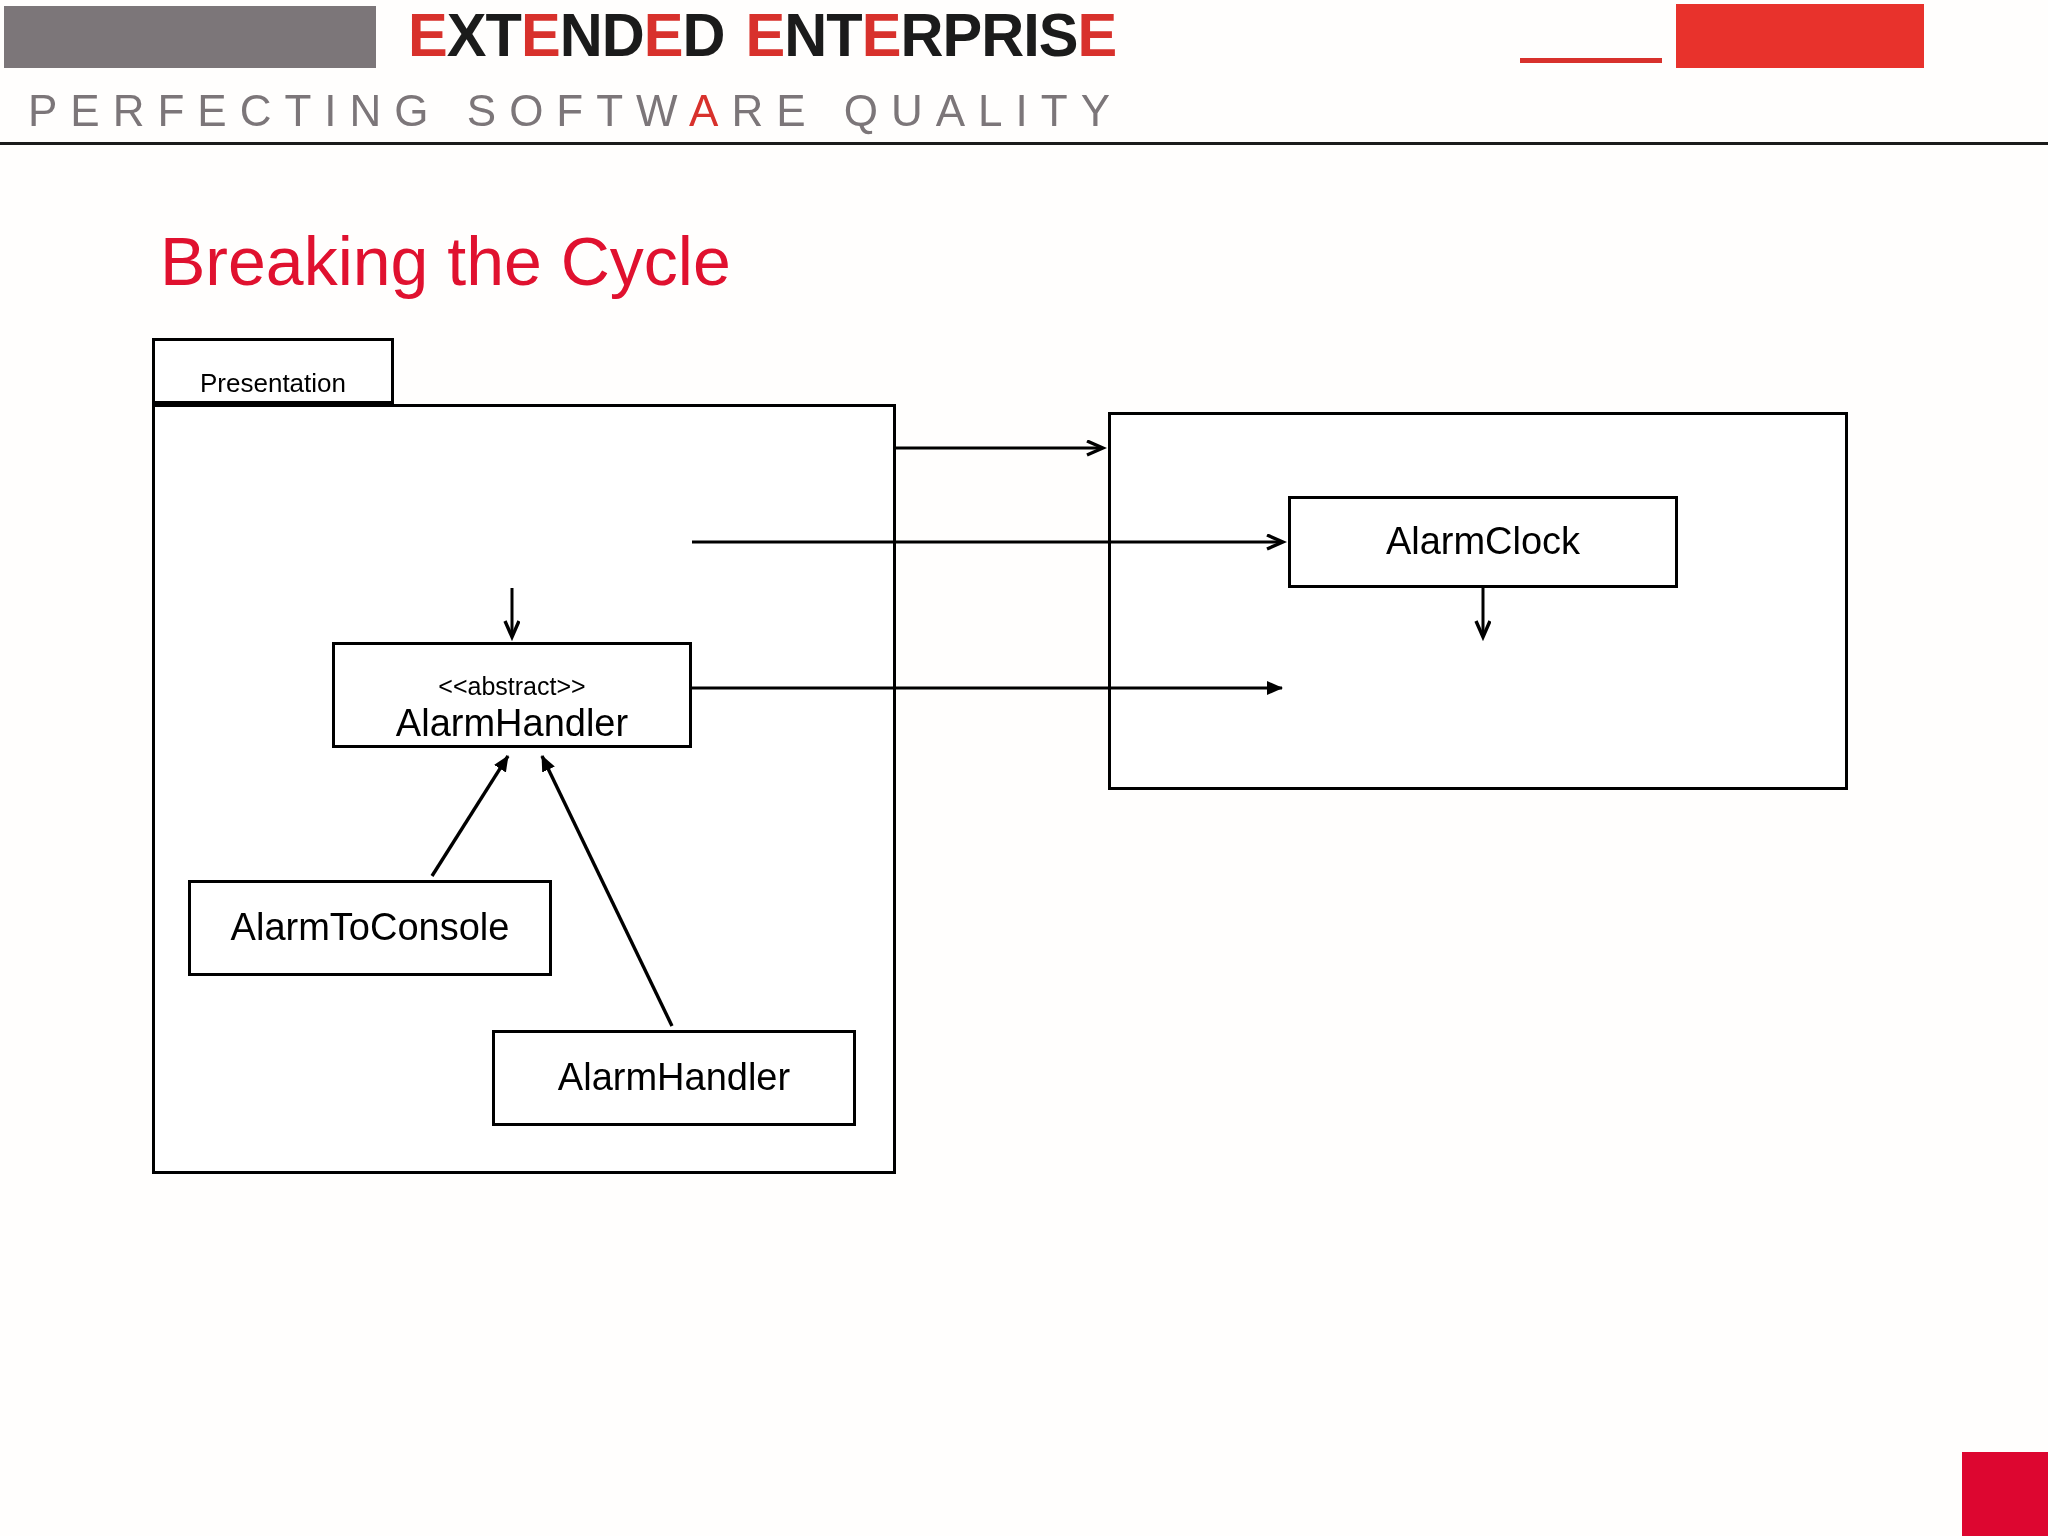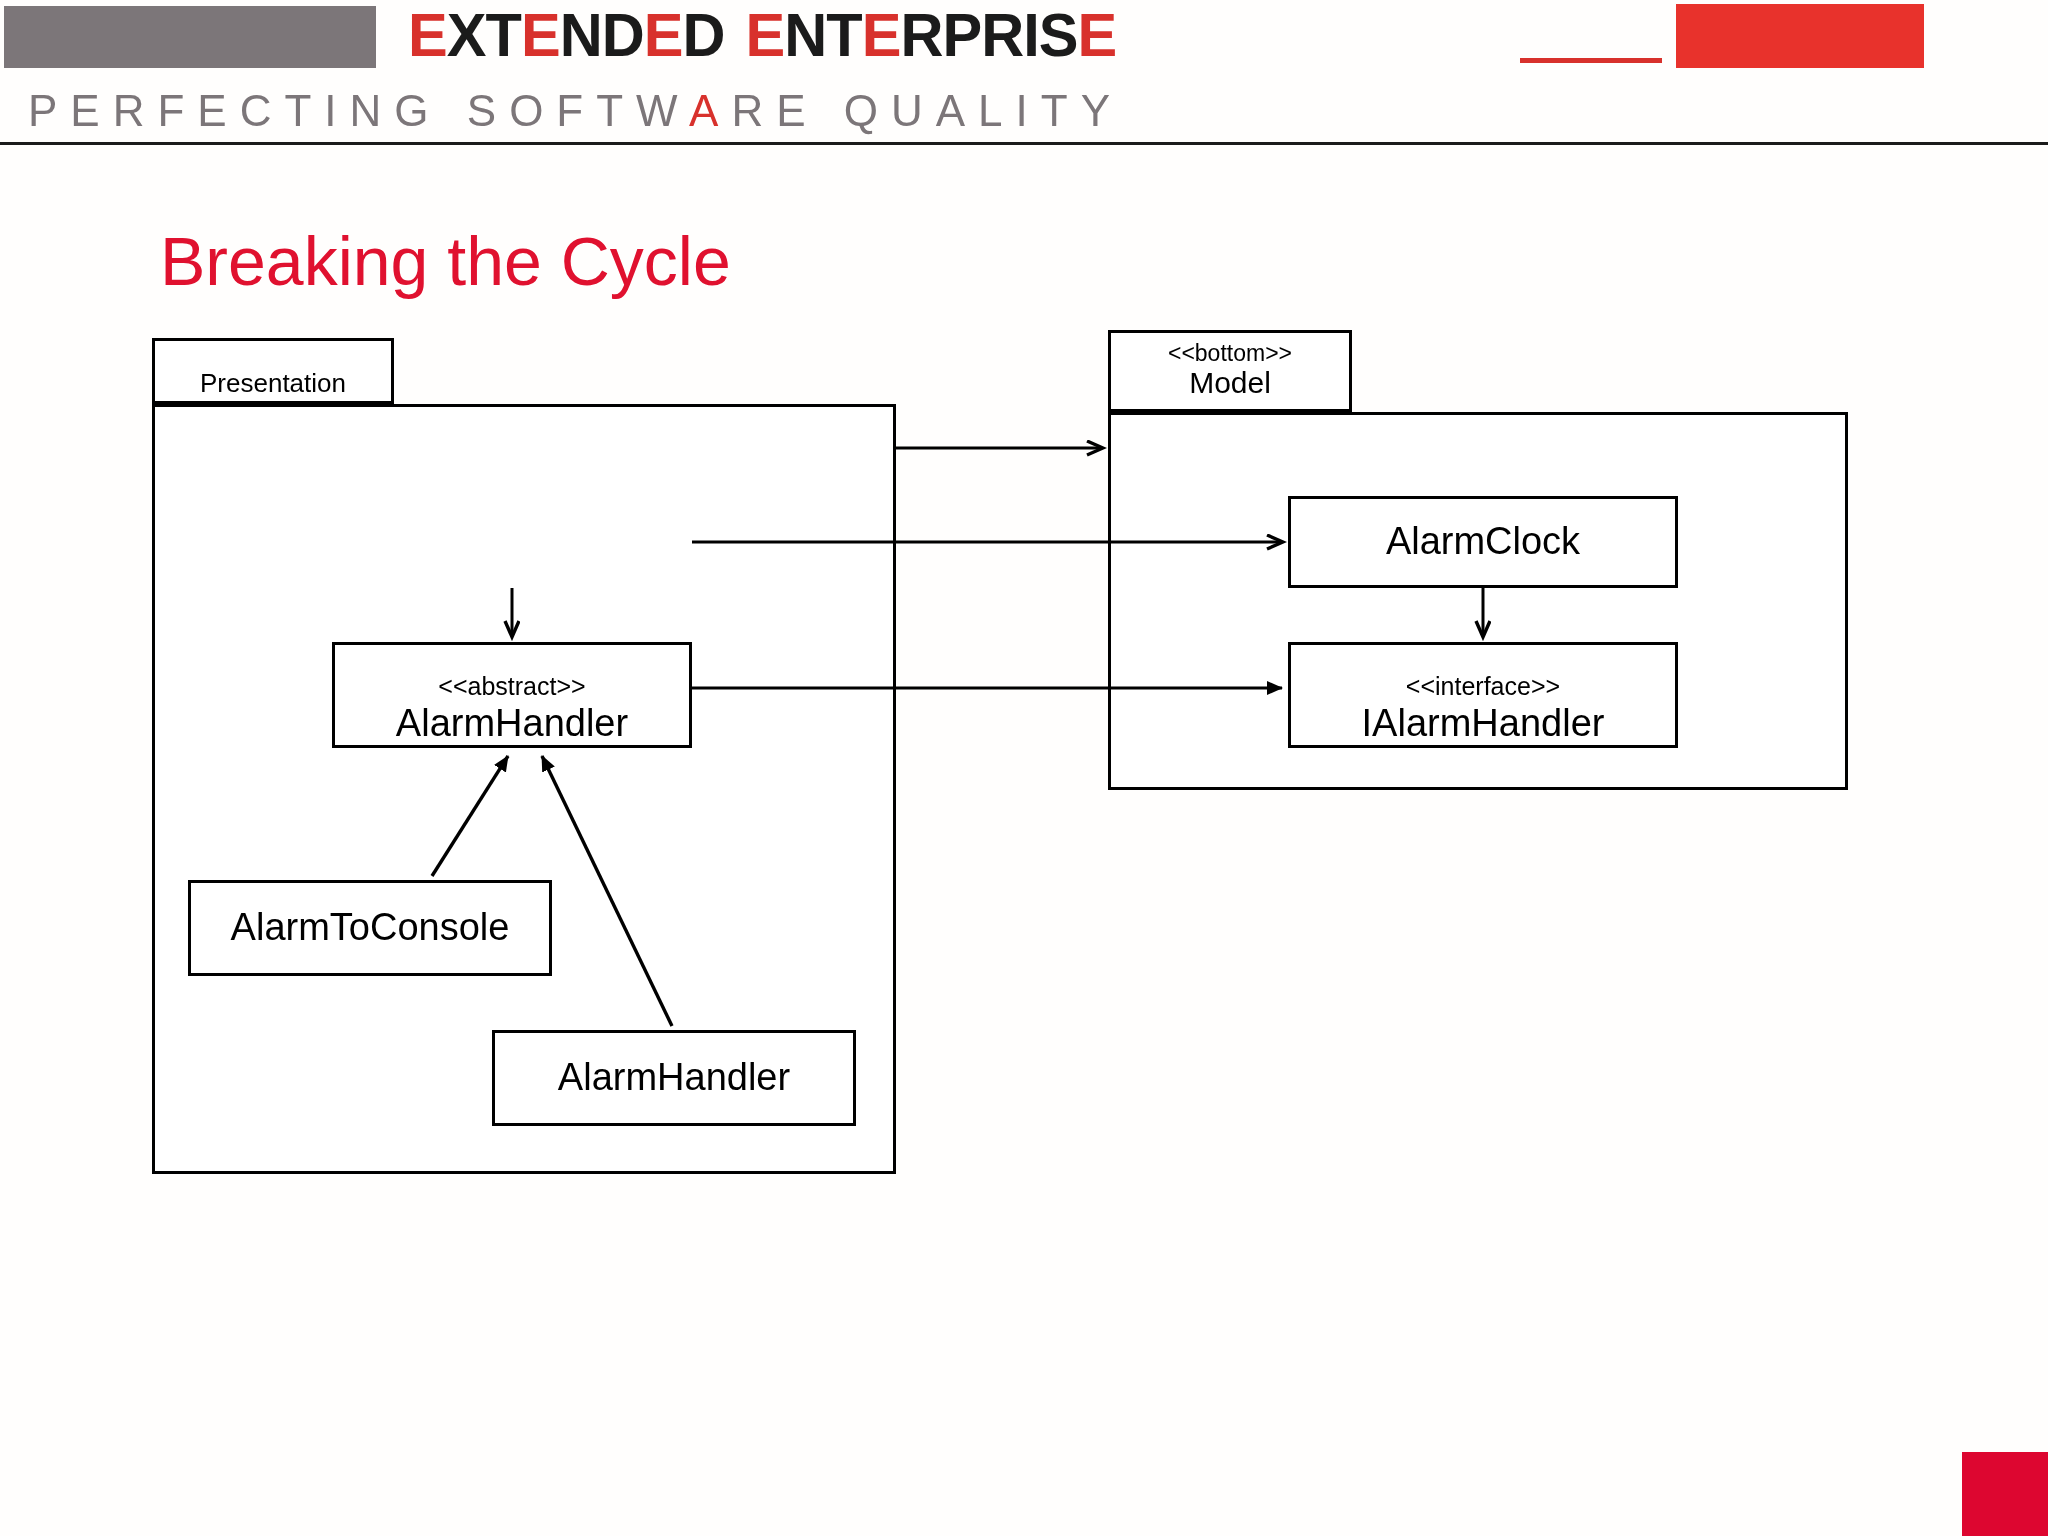--- a/index.html
+++ b/index.html
@@ -188,24 +188,20 @@
 <div id="slide-title">Breaking the Cycle</div>
 
 <div id="diagram">
 
   <div class="pkg-body" id="pkg-body-presentation" style="left: 152px; top: 404px; width: 744px; height: 770px;"></div>
   <div class="pkg-tab" id="pkg-tab-presentation" style="left: 152px; top: 338px; width: 242px; height: 66px;">
     <div class="pkg-tab-label">Presentation</div>
   </div>
 
   <div class="pkg-body" id="pkg-body-model" style="left: 1108px; top: 412px; width: 740px; height: 378px;"></div>
-  <div class="pkg-tab" id="pkg-tab-model" style="left: 1108px; top: 330px; width: 244px; height: 82px;">
-    <div class="pkg-tab-stereo">&lt;&lt;bottom&gt;&gt;</div>
-    <div class="pkg-tab-name">Model</div>
-  </div>
 
   <svg id="edges" viewBox="0 0 2048 1536" width="2048" height="1536">
     <defs>
       <marker id="arrow-open" markerWidth="22" markerHeight="22" refX="17" refY="8" orient="auto" markerUnits="userSpaceOnUse">
         <path d="M 2 1 L 18 8 L 2 15" fill="none" stroke="#000" stroke-width="3.4" stroke-linecap="butt" stroke-linejoin="miter"></path>
       </marker>
       <marker id="arrow-filled" markerWidth="20" markerHeight="18" refX="15" refY="7" orient="auto" markerUnits="userSpaceOnUse">
         <path d="M 0 0 L 16 7 L 0 14 z" fill="#000" stroke="none"></path>
       </marker>
     </defs>
@@ -250,20 +246,16 @@
   </div>
 
   <div class="uml-class" id="cls-alarmtofile" style="left: 492px; top: 1030px; width: 364px; height: 96px;">
     <div class="uml-name">AlarmHandler</div>
   </div>
 
   <div class="uml-class" id="cls-alarmclock" style="left: 1288px; top: 496px; width: 390px; height: 92px;">
     <div class="uml-name">AlarmClock</div>
   </div>
 
-  <div class="uml-class" id="cls-ialarmhandler" style="left: 1288px; top: 642px; width: 390px; height: 106px;">
-    <div class="uml-stereo">&lt;&lt;interface&gt;&gt;</div>
-    <div class="uml-name">IAlarmHandler</div>
-  </div>
 
 </div>
 
 <div id="footer-red-square"></div>
 
 </body></html>

